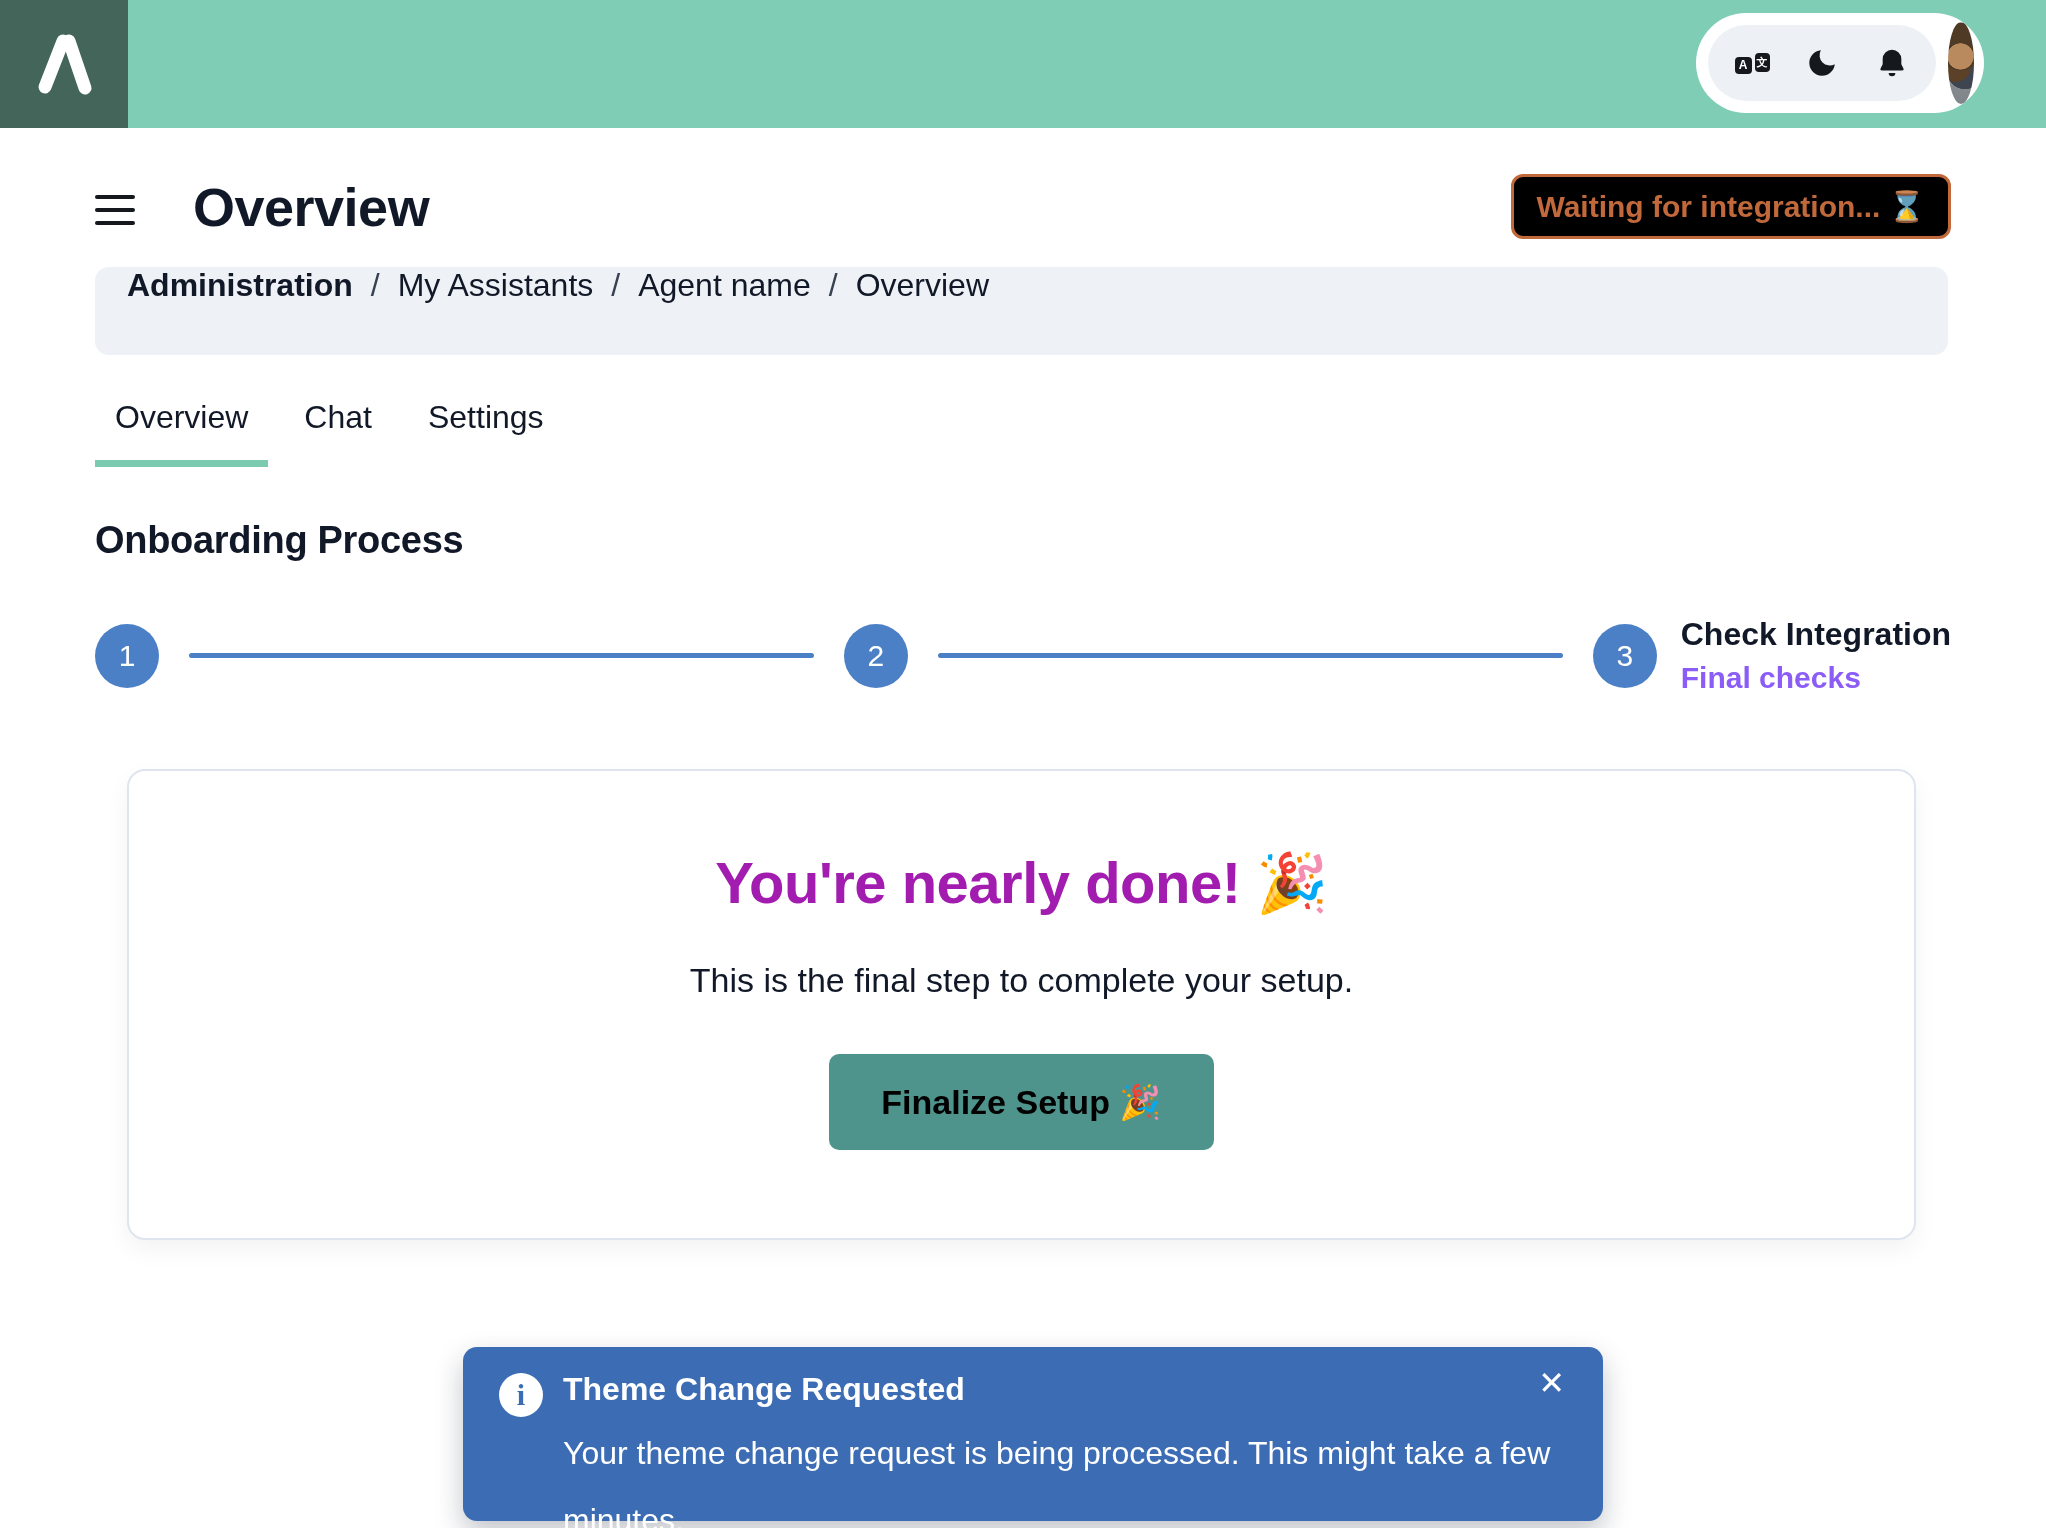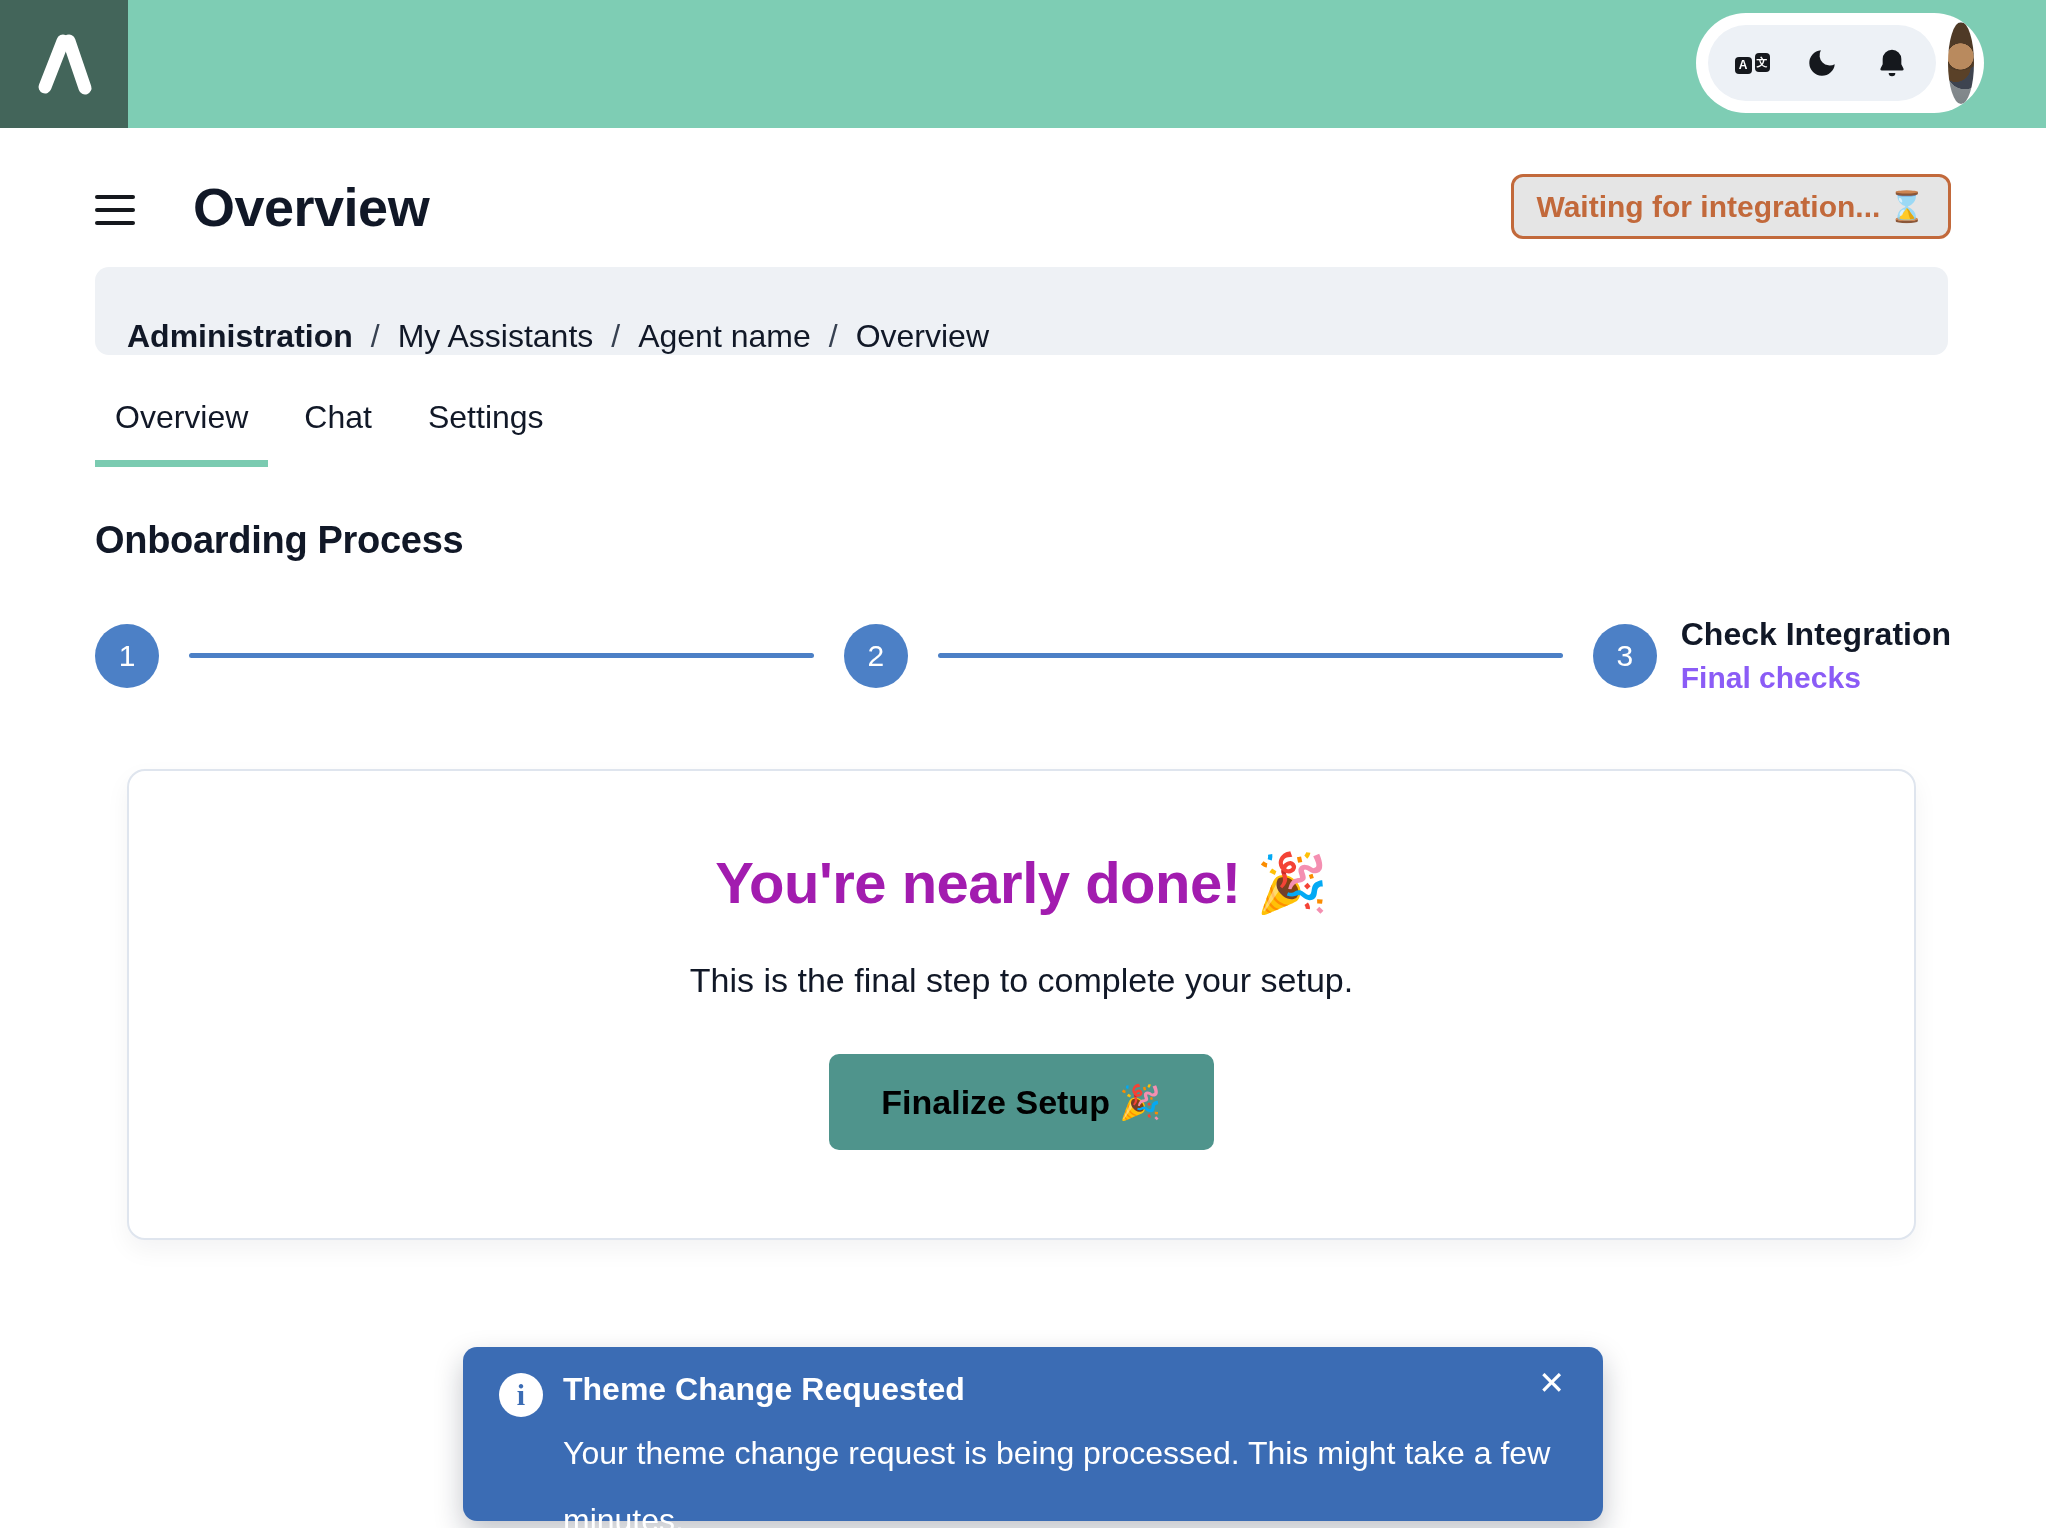--- a/index.html
+++ b/index.html
@@ -39,26 +39,26 @@
   }
 
   
   .main { padding: 0 95px; }
   .title-row { margin-top: 46px; display: flex; align-items: center; }
   .hamburger { width: 40px; display: flex; flex-direction: column; gap: 9px; cursor: pointer; margin-top: 6px; }
   .hamburger span { display: block; height: 4px; background: #15181D; border-radius: 2px; }
   .page-title { font-size: 54px; font-weight: 800; letter-spacing: -0.5px; margin-left: 58px; }
   .status-badge {
     margin-left: auto; border: 3px solid #C2693B; color: #C2693B; border-radius: 12px;
-    padding: 12px 22px; font-size: 30px; font-weight: 700; background: #e5e5e5; display: flex; align-items: center; gap: 10px;
+    padding: 12px 22px; font-size: 30px; font-weight: 700; background: #000000; display: flex; align-items: center; gap: 10px;
   }
 
   .breadcrumb {
     margin-top: 28px; height: 88px; background: #EEF1F5; border-radius: 14px;
-    display: flex; align-items: flex-end; padding: 0 32px; font-size: 32px; width: 1853px;
+    display: flex; align-items: flex-start; padding: 0 32px; font-size: 32px; width: 1853px;
   }
   .crumb { cursor: pointer; }
   .crumb-bold { font-weight: 700; }
   .crumb-sep { margin: 0 18px; color: #374151; }
 
   .tabs { margin-top: 44px; display: flex; }
   .tab { font-size: 32px; padding: 0 20px 24px; margin-right: 16px; border-bottom: 7px solid transparent; cursor: pointer; }
   .tab.active { border-bottom-color: #7BCBB1; }
 
   .section-heading { margin-top: 52px; font-size: 38px; font-weight: 800; letter-spacing: -0.3px; }

